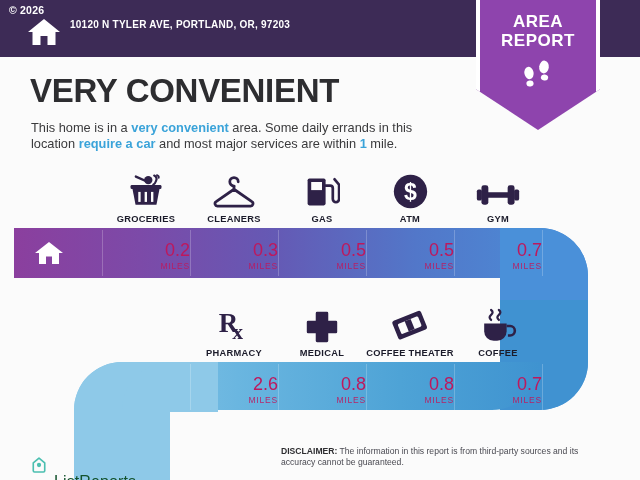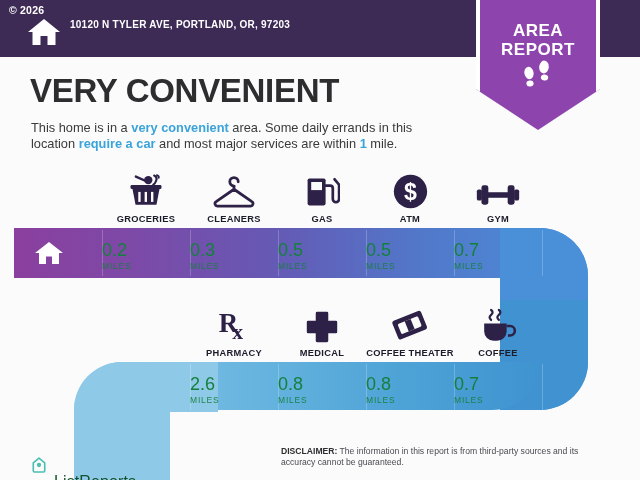--- a/index.html
+++ b/index.html
@@ -40,21 +40,21 @@
     position:absolute; left:476px; top:-6px; width:124px; height:136px;
   }
   #badge-shape {
     position:absolute; inset:0;
     background:#8e44ad;
     border-left:4px solid #ffffff;
     border-right:4px solid #ffffff;
     clip-path:polygon(0 0, 100% 0, 100% 70%, 50% 100%, 0 70%);
   }
   #badge-text {
-    position:absolute; left:0; top:27px; width:100%;
+    position:absolute; left:0; top:18px; width:100%;
     text-align:center; color:#ffffff;
     font-size:17px; font-weight:bold; line-height:19px;
     letter-spacing:.5px;
   }
   #badge-feet {
     position:absolute; left:50%; top:62px;
     transform:translateX(-50%); width:40px; height:34px;
   }
 
   
@@ -79,21 +79,21 @@
   .icon-label {
     margin-top:4px; font-size:9.3px; font-weight:bold;
     color:#1b1b2a; letter-spacing:.3px; white-space:nowrap;
   }
 
   
   #ribbon { position:absolute; left:0; top:0; width:640px; height:480px; }
 
   
   .dist {
-    position:absolute; width:88px; text-align:left; color:#15803d;
+    position:absolute; width:88px; text-align:right; color:#be185d;
   }
   .dist .num { font-size:18px; line-height:20px; font-weight:normal; }
   .dist .unit { font-size:8.5px; letter-spacing:.8px; margin-top:1px; opacity:.92; }
   .divider {
     position:absolute; width:1px; background:rgba(255,255,255,.22);
   }
   #bar1-home-icon { position:absolute; left:34px; top:240px; width:30px; height:26px; }
 
   
   #logo-wrap {

